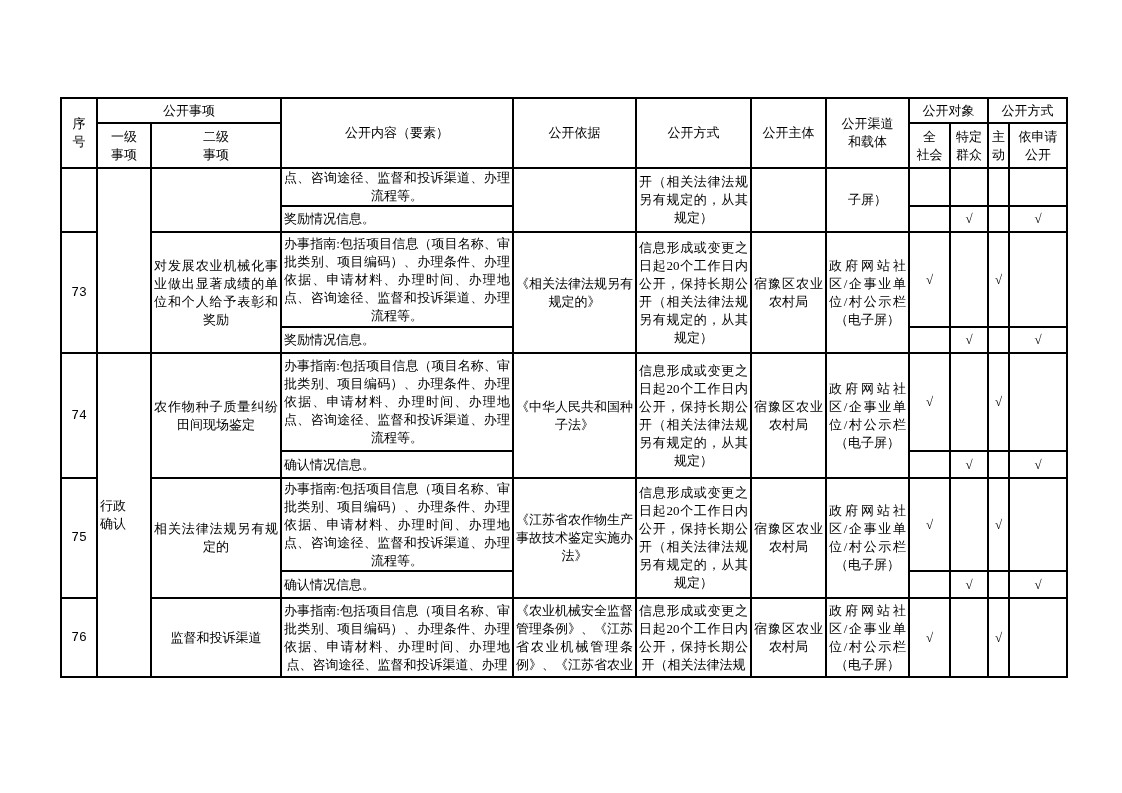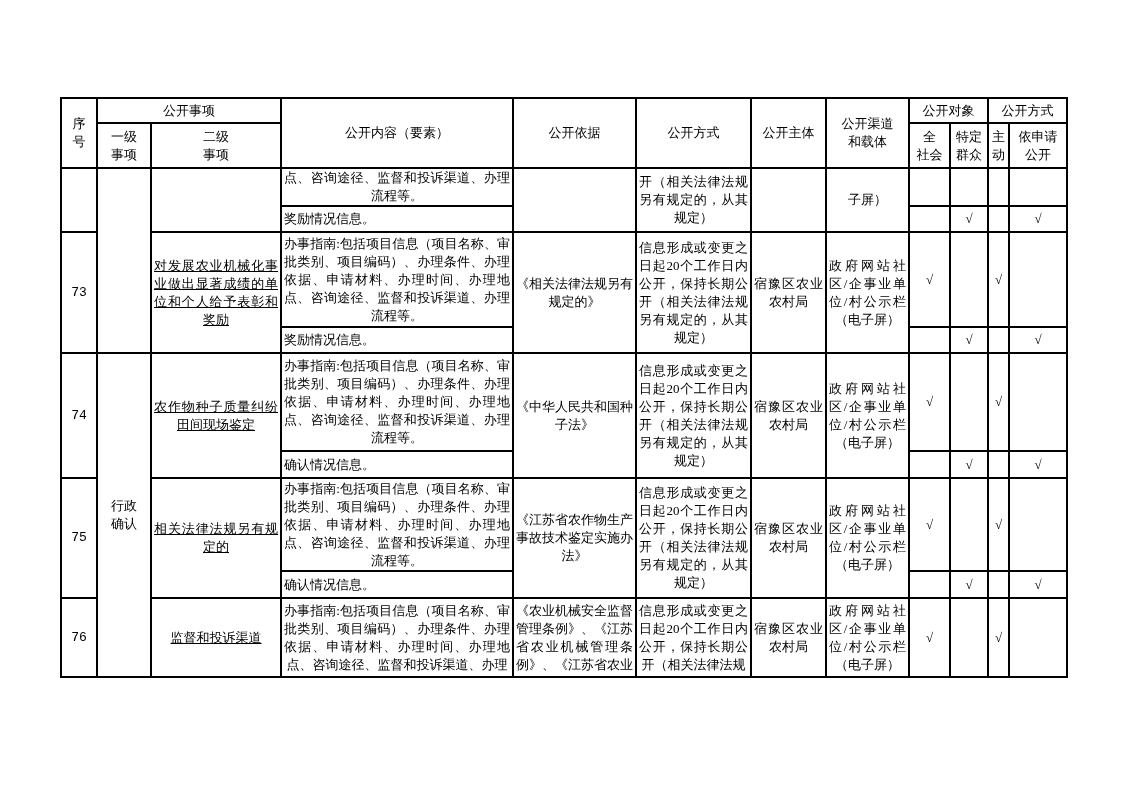--- a/index.html
+++ b/index.html
@@ -28,26 +28,26 @@
     word-break:break-word;
   }
   table.doc th{
     font-weight:normal;
     text-align:center;
     white-space:pre-line;
     line-height:18px;
   }
   td.just{ text-align:justify; text-align-last:center;margin-top:37px; }
   td.ctr{ text-align:left; }
-  td.pre{ white-space:pre-line; text-align:center; }
+  td.pre{ white-space:pre-line; text-align:left; }
   td.num{ text-align:center; font-family:Liberation Mono, monospace; font-size:12px; }
   td.chk{ text-align:center; font-size:13px; }
   td.content{ padding:0 3px; }
   td.qudao{ padding:0 1px; }
-  td.erji{ padding:0 0;text-decoration:underline; }
+  td.erji{ padding:0 0; }
 </style>
 </head>
 <body>
 
 <div class="page">
   <table class="doc">
     <colgroup>
       <col style="width:36px">
         <col style="width:54px">
         <col style="width:130px">

